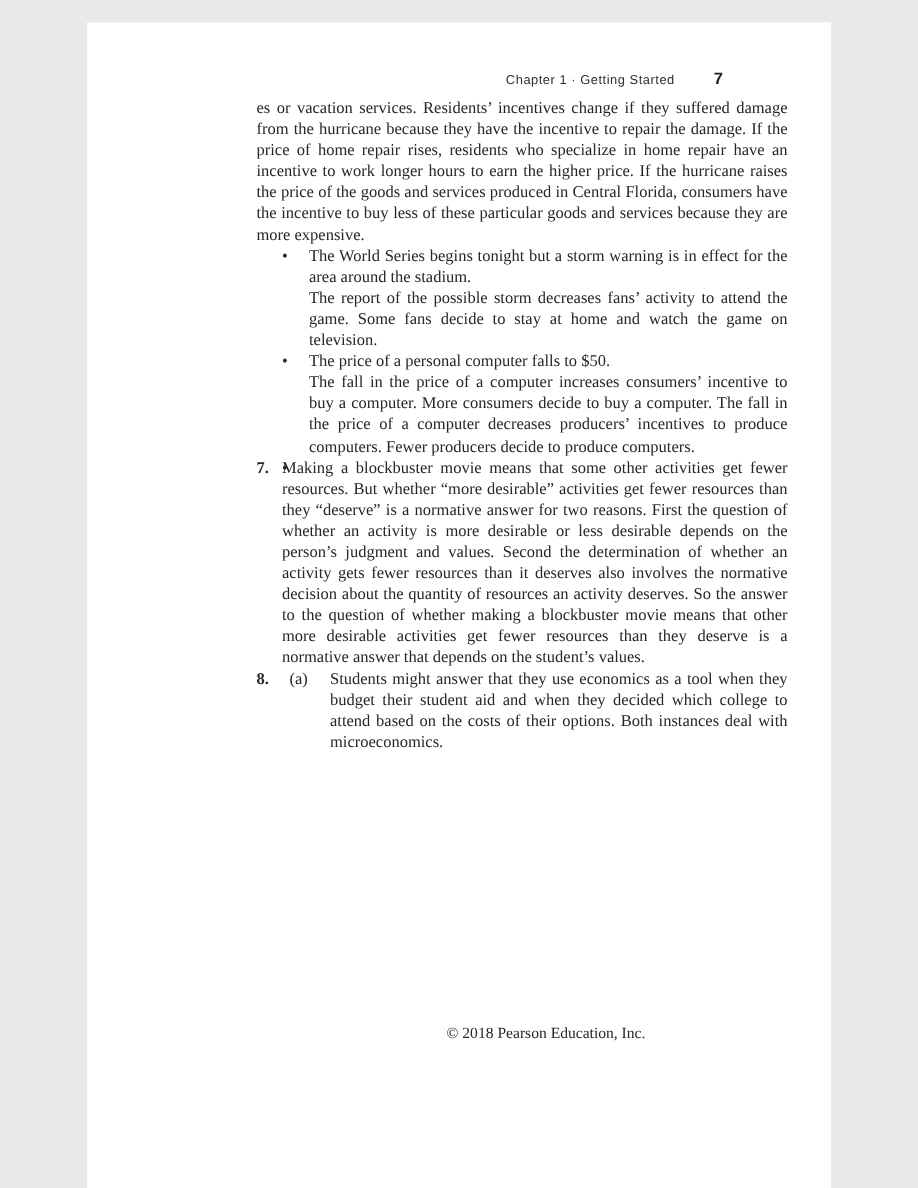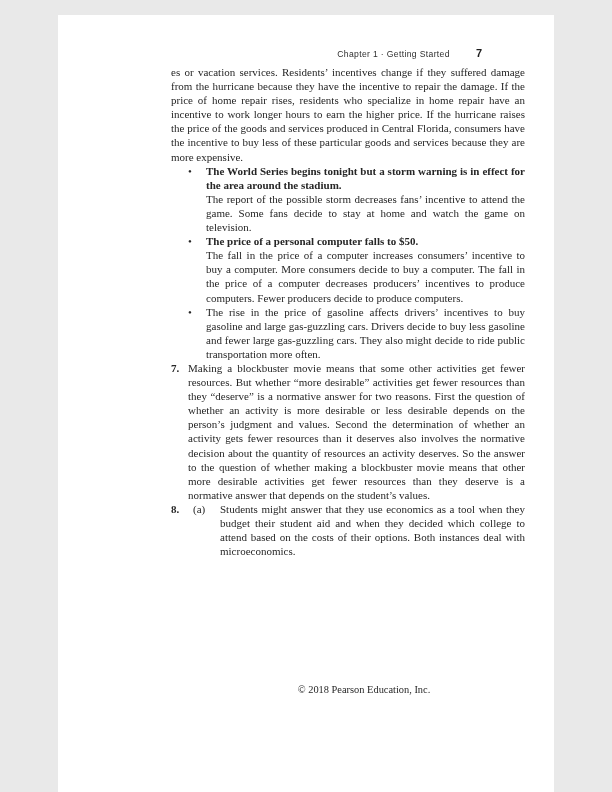--- a/index.html
+++ b/index.html
@@ -30,21 +30,21 @@
     font-size:11px; line-height:14.1px;
     text-align:justify;
   }
   .content p{margin:0;}
   .cont-para{margin-left:35px;}
   .bullet-item{position:relative; padding-left:35px;}
   .bullet-dot{
     position:absolute; left:17px; top:0;
     font-size:11px; line-height:14.1px;
   }
-  .bullet-headline{font-weight:bold;}
+  .bullet-headline{font-weight:normal;}
   .q-item{position:relative; padding-left:17px;}
   .q-number{
     position:absolute; left:0; top:0; font-weight:bold;
   }
   .q-text{font-weight:bold;}
   .q-answer{margin-left:10px;}
   .sub-item{position:relative; padding-left:32px;}
   .sub-label{position:absolute; left:5px; top:0;}
   
   .footer{
@@ -79,32 +79,31 @@
     <span class="folio">7</span>
   </div>
 
   <div class="content">
 
     <p class="cont-para">es or vacation services. Residents’ incentives change if they suffered damage from the hurricane because they have the incentive to repair the damage. If the price of home repair rises, residents who specialize in home repair have an incentive to work longer hours to earn the higher price. If the hurricane raises the price of the goods and services produced in Central Florida, consumers have the incentive to buy less of these particular goods and services because they are more expensive.</p>
 
     <div class="bullet-item">
       <span class="bullet-dot">•</span>
       <p class="bullet-headline">The World Series begins tonight but a storm warning is in effect for the area around the stadium.</p>
-      <p class="bullet-answer">The report of the possible storm decreases fans’ incentive to attend the game. Some fans decide to stay at home and watch the game on television.</p>
+      <p class="bullet-answer">The report of the possible storm decreases fans’ activity to attend the game. Some fans decide to stay at home and watch the game on television.</p>
     </div>
 
     <div class="bullet-item">
       <span class="bullet-dot">•</span>
       <p class="bullet-headline">The price of a personal computer falls to $50.</p>
       <p class="bullet-answer">The fall in the price of a computer increases consumers’ incentive to buy a computer. More consumers decide to buy a computer. The fall in the price of a computer decreases producers’ incentives to produce computers. Fewer producers decide to produce computers.</p>
     </div>
 
     <div class="bullet-item">
       <span class="bullet-dot">•</span>
-      <p class="bullet-answer">The rise in the price of gasoline affects drivers’ incentives to buy gasoline and large gas-guzzling cars. Drivers decide to buy less gasoline and fewer large gas-guzzling cars. They also might decide to ride public transportation more often.</p>
     </div>
 
     <div class="q-item">
       <span class="q-number">7.</span>
       <p class="q-answer">Making a blockbuster movie means that some other activities get fewer resources. But whether “more desirable” activities get fewer resources than they “deserve” is a normative answer for two reasons. First the question of whether an activity is more desirable or less desirable depends on the person’s judgment and values. Second the determination of whether an activity gets fewer resources than it deserves also involves the normative decision about the quantity of resources an activity deserves. So the answer to the question of whether making a blockbuster movie means that other more desirable activities get fewer resources than they deserve is a normative answer that depends on the student’s values.</p>
     </div>
 
     <div class="q-item">
       <span class="q-number">8.</span>
       <div class="sub-item">

